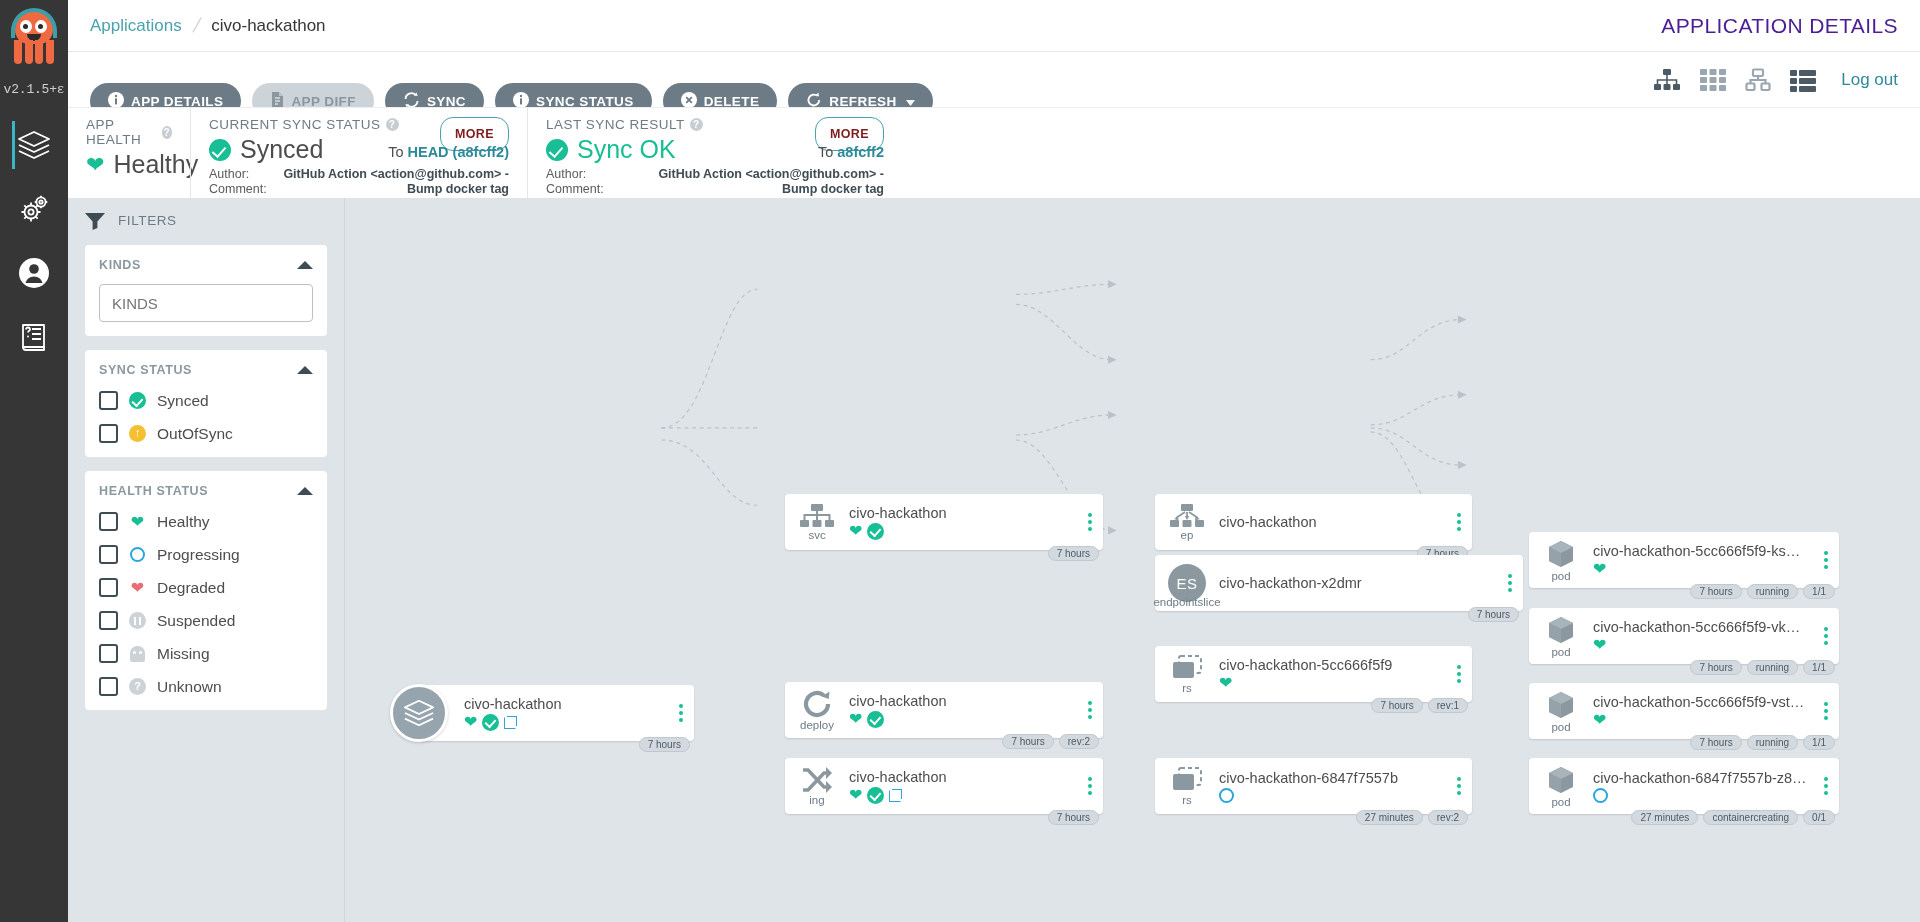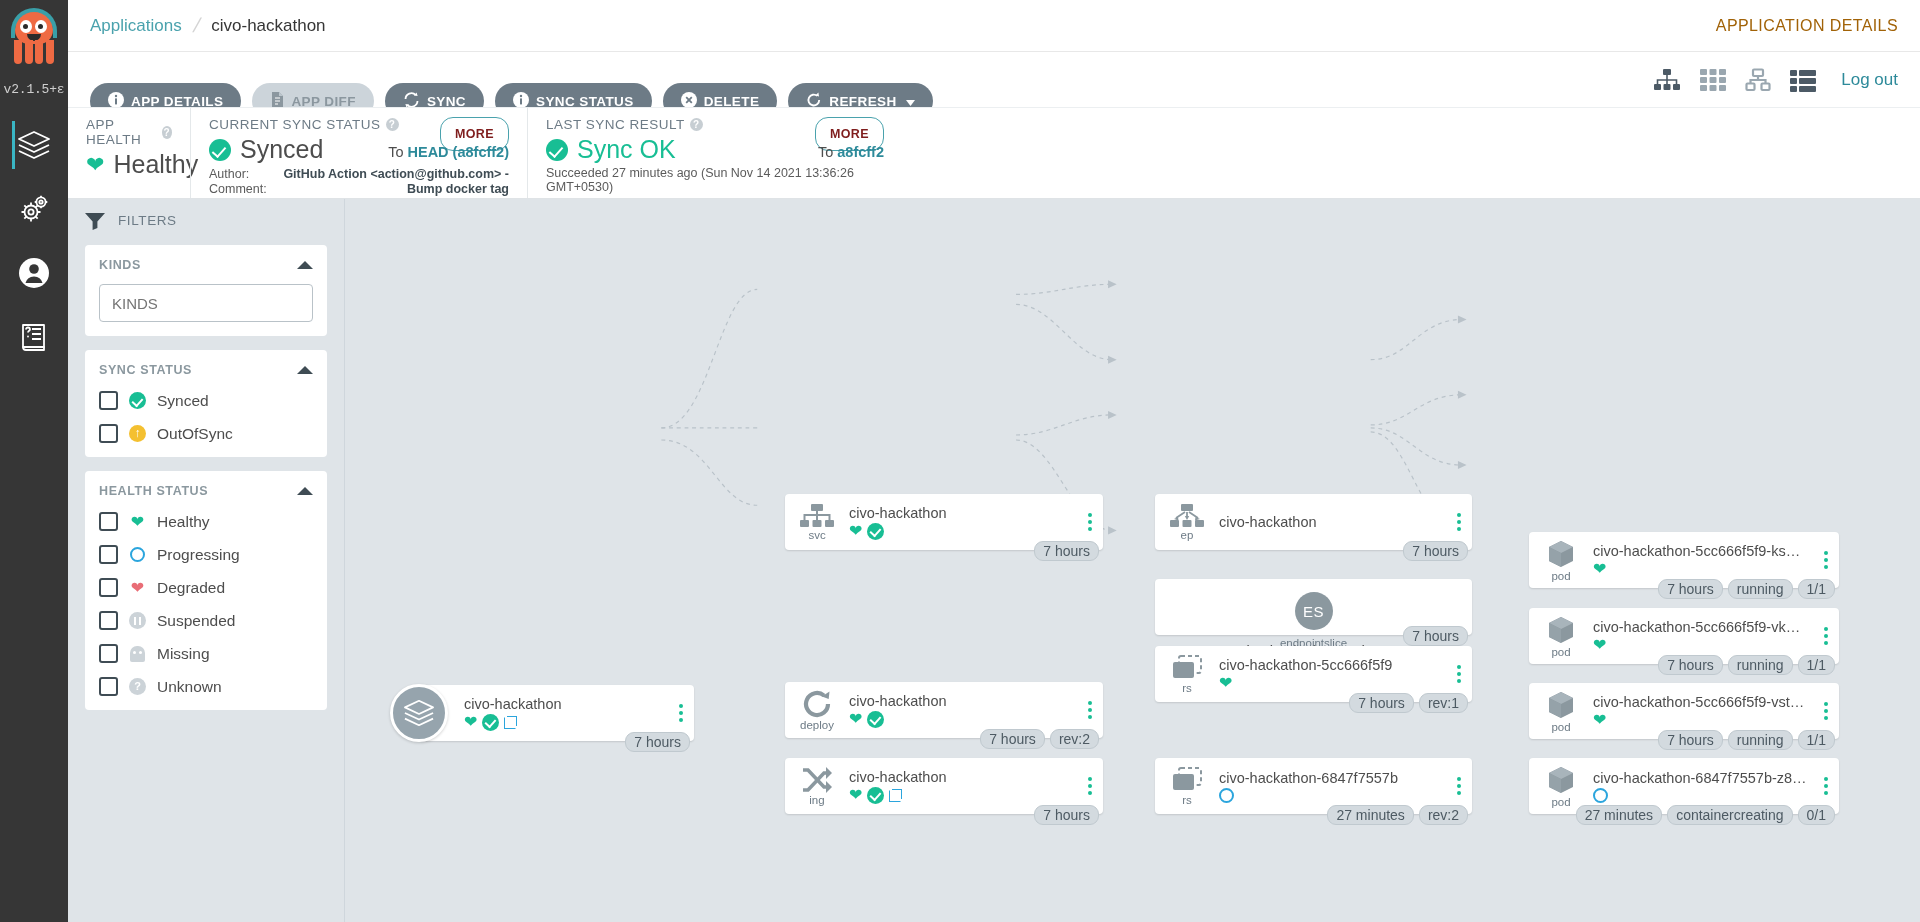--- a/index.html
+++ b/index.html
@@ -38,21 +38,21 @@
 
   
   #crumbbar {
     height:52px; border-bottom:1px solid #e8e8e8; display:flex;
     align-items:center; padding:0 22px; flex:0 0 52px; background:#fff;
   }
   #crumb { display:flex; align-items:center; font-size:17px; }
   #crumb .link { color:#4aa2ad; cursor:pointer; }
   #crumb .sep { color:#d4d4d4; margin:0 12px; font-size:20px; font-weight:300; transform:skewX(-16deg); }
   #crumb .cur { color:#363636; }
-  #app-details-label { margin-left:auto; color:#a16207; font-size:16px; letter-spacing:0.4px; }
+  #app-details-label { margin-left:auto; color:#4c1d95; font-size:21px; letter-spacing:0.4px; }
 
   
   #toolbar {
     height:55px; flex:0 0 55px; display:flex; align-items:center;
     padding:0 22px; gap:11px; background:#fff;
   }
   .tbtn {
     height:36px; border-radius:18px; background:#6d7b86; color:#fff;
     display:flex; align-items:center; gap:7px; padding:0 18px;
     font-size:13.5px; font-weight:bold; letter-spacing:0.4px; cursor:pointer;
@@ -143,21 +143,21 @@
   }
   .node .kindlabel { font-size:11.5px; color:#6d7b86; margin-top:1px; }
   .node .main { flex:1 1 auto; min-width:0; padding-right:6px; }
   .node .nname { font-size:14.5px; color:#4d4d4d; white-space:nowrap; overflow:hidden; text-overflow:ellipsis; }
   .node .nicons { display:flex; align-items:center; gap:5px; margin-top:2px; }
   .kebab { width:22px; flex:0 0 22px; display:flex; flex-direction:column; align-items:center; gap:3px; padding-right:4px; cursor:pointer; }
   .kebab i { width:4px; height:4px; border-radius:50%; background:#18be94; display:block; }
   .tags { position:absolute; right:4px; bottom:-11px; display:flex; gap:5px; }
   .tag {
     background:#d3dadf; color:#4d5a63; border:1px solid #c0c9cf; border-radius:9px;
-    font-size:14px; padding:1px 8px; white-space:nowrap;
+    font-size:10px; padding:1px 8px; white-space:nowrap;
   }
   .extlink { width:13px; height:13px; position:relative; flex:0 0 13px; }
   .extlink::before { content:""; position:absolute; left:0; bottom:0; width:10px; height:10px; border:1.8px solid #2ba5dd; border-top-color:transparent; border-right-color:transparent; }
   .extlink::after { content:""; position:absolute; right:0; top:0; width:9px; height:9px; border-top:1.8px solid #2ba5dd; border-right:1.8px solid #2ba5dd; }
 
   
   #node-app { display:flex; align-items:center; }
   #node-app .approundel {
     width:58px; height:58px; border-radius:50%; background:#96a4ad; border:3px solid #fff;
     display:flex; align-items:center; justify-content:center; margin-left:-29px; flex:0 0 58px;
@@ -424,21 +424,20 @@
         <span class="qmark">?</span>
       </div>
       <div class="morebtn">MORE</div>
       <div class="big">
         <span class="okcircle"></span>
         <span class="txt green">Sync OK</span>
       </div>
       <div class="torev">
         <span>To </span><b>a8fcff2</b>
       </div>
-      <div class="succline">Succeeded 27 minutes ago (Sun Nov 14 2021 13:36:26 GMT+0530)</div>
       <div class="kvrows">
         <div class="kvrow">
           <span class="k">Author:</span>
           <span class="v">GitHub Action &lt;action@github.com&gt; -</span>
         </div>
         <div class="kvrow">
           <span class="k">Comment:</span>
           <span class="v">Bump docker tag</span>
         </div>
       </div>
@@ -709,21 +708,21 @@
         <div class="kebab">
             <i></i>
             <i></i>
             <i></i>
           </div>
         <div class="tags">
           <span class="tag">7 hours</span>
         </div>
       </div>
 
-      <div class="node" style="left:810px; top:380px; width:317px; height:56px;flex-direction:column;">
+      <div class="node" style="left:810px; top:356px; width:368px; height:56px;">
         <div class="kindicon">
           <span class="es-roundel">ES</span>
           <span class="kindlabel" style="position:absolute;bottom:-6px;left:50%;transform:translateX(-50%);white-space:nowrap;">endpointslice</span>
         </div>
         <div class="main">
           <div class="nname">civo-hackathon-x2dmr</div>
         </div>
         <div class="kebab">
             <i></i>
             <i></i>

